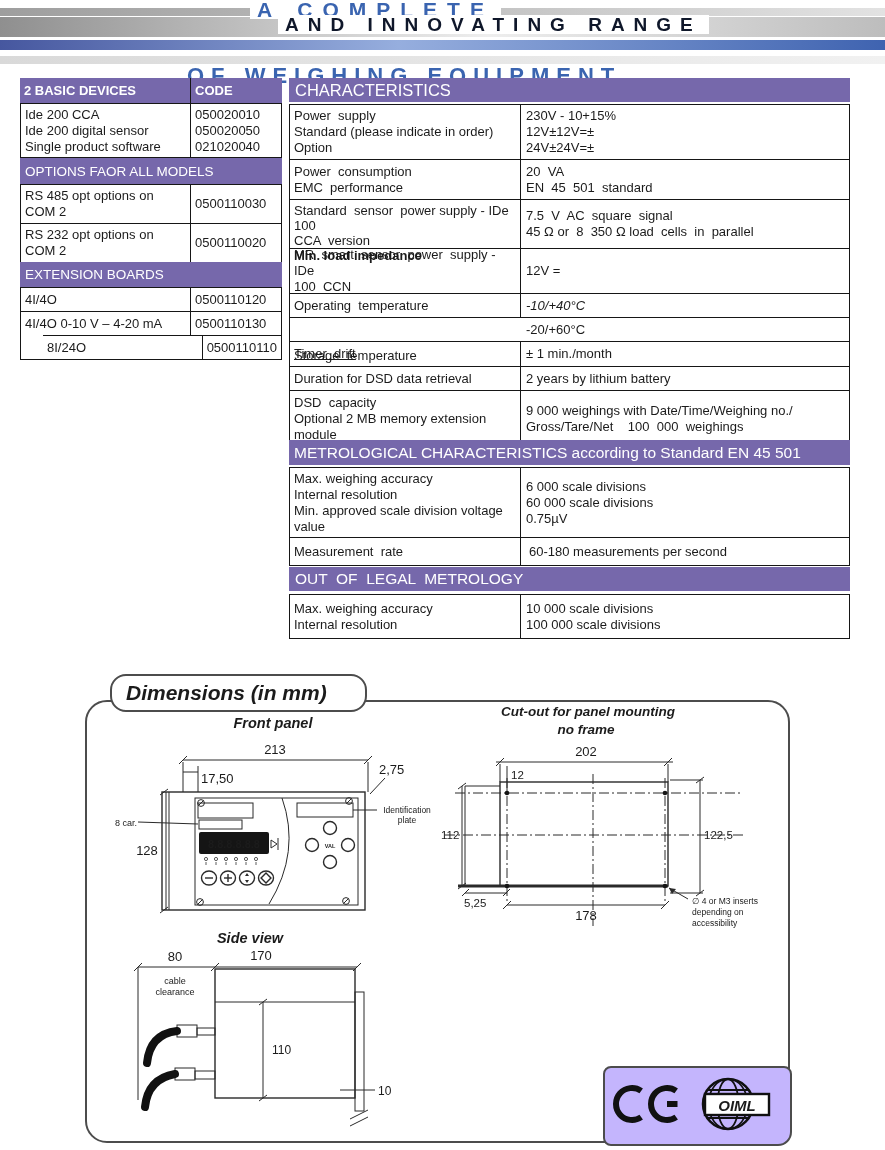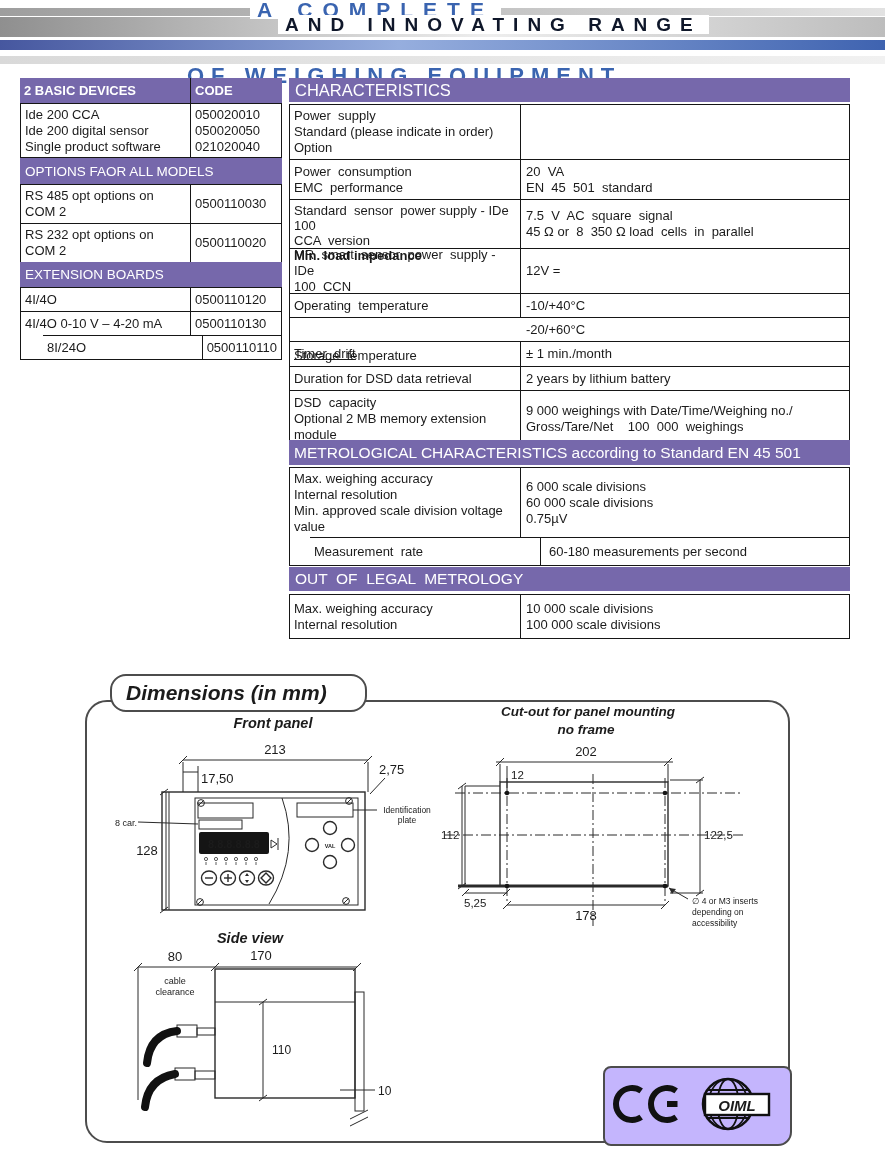--- a/index.html
+++ b/index.html
@@ -92,20 +92,23 @@
 
 <div>
   <div class="band" style="left:289px;top:78px;width:561px;height:24px;font-size:16.5px;padding-left:6px;box-sizing:border-box;">
     <span>CHARACTERISTICS</span>
   </div>
   <div class="tblbox" style="left:289px;top:104px;width:559px;">
     <div class="trow" style="height:54px;">
       <div class="cell cl pre" style="width:231px;">Power  supply
 Standard (please indicate in order)
 Option</div>
+      <div class="cell pre" style="flex:1;padding-left:5px;">230V - 10+15%
+12V±12V=±
+24V±24V=±</div>
     </div>
     <div class="trow" style="height:39px;">
       <div class="cell cl pre" style="width:231px;">Power  consumption
 EMC  performance</div>
       <div class="cell pre" style="flex:1;padding-left:5px;">20  VA
 EN  45  501  standard</div>
     </div>
     <div class="trow" style="height:48px;">
       <div class="cell cl" style="width:231px;line-height:15px;display:block;padding-top:3px;">
         <span class="pre">Standard  sensor  power supply - IDe 100
@@ -115,21 +118,21 @@
       <div class="cell pre" style="flex:1;padding-left:5px;">7.5  V  AC  square  signal
 45 Ω or  8  350 Ω load  cells  in  parallel</div>
     </div>
     <div class="trow" style="height:44px;">
       <div class="cell cl pre" style="width:231px;">MR  smart  sensor  power  supply - IDe
 100  CCN</div>
       <div class="cell pre" style="flex:1;padding-left:5px;">12V =</div>
     </div>
     <div class="trow" style="height:23px;">
       <div class="cell cl pre" style="width:231px;">Operating  temperature</div>
-      <div class="cell pre" style="flex:1;padding-left:5px;">-10/+40°C</div>
+      <div class="cell pre" style="flex:1;padding-left:5px;font-style:italic;">-10/+40°C</div>
     </div>
     <div class="trow" style="height:23px;">
       <div class="cell cl pre" style="width:231px;margin-top:36px;">Storage  temperature</div>
       <div class="cell pre" style="flex:1;padding-left:5px;">-20/+60°C</div>
     </div>
     <div class="trow" style="height:24px;">
       <div class="cell cl pre" style="width:231px;text-decoration:underline;">Timer  drift</div>
       <div class="cell pre" style="flex:1;padding-left:5px;">± 1 min./month</div>
     </div>
     <div class="trow" style="height:23px;">
@@ -150,21 +153,21 @@
   <div class="tblbox" style="left:289px;top:467px;width:559px;">
     <div class="trow" style="height:69px;">
       <div class="cell cl pre" style="width:231px;">Max. weighing accuracy
 Internal resolution
 Min. approved scale division voltage
 value</div>
       <div class="cell pre" style="flex:1;padding-left:5px;">6 000 scale divisions
 60 000 scale divisions
 0.75µV</div>
     </div>
-    <div class="trow" style="height:27px;margin-left:20px;">
+    <div class="trow" style="height:27px;">
       <div class="cell cl pre" style="width:231px;">Measurement  rate</div>
       <div class="cell pre" style="flex:1;padding-left:8px;">60-180 measurements per second</div>
     </div>
   </div>
   <div class="band pre" style="left:289px;top:567px;width:561px;height:24px;font-size:15.5px;padding-left:6px;box-sizing:border-box;">
     <span class="pre">OUT  OF  LEGAL  METROLOGY</span>
   </div>
   <div class="tblbox" style="left:289px;top:594px;width:559px;">
     <div class="trow" style="height:43px;">
       <div class="cell cl pre" style="width:231px;">Max. weighing accuracy

